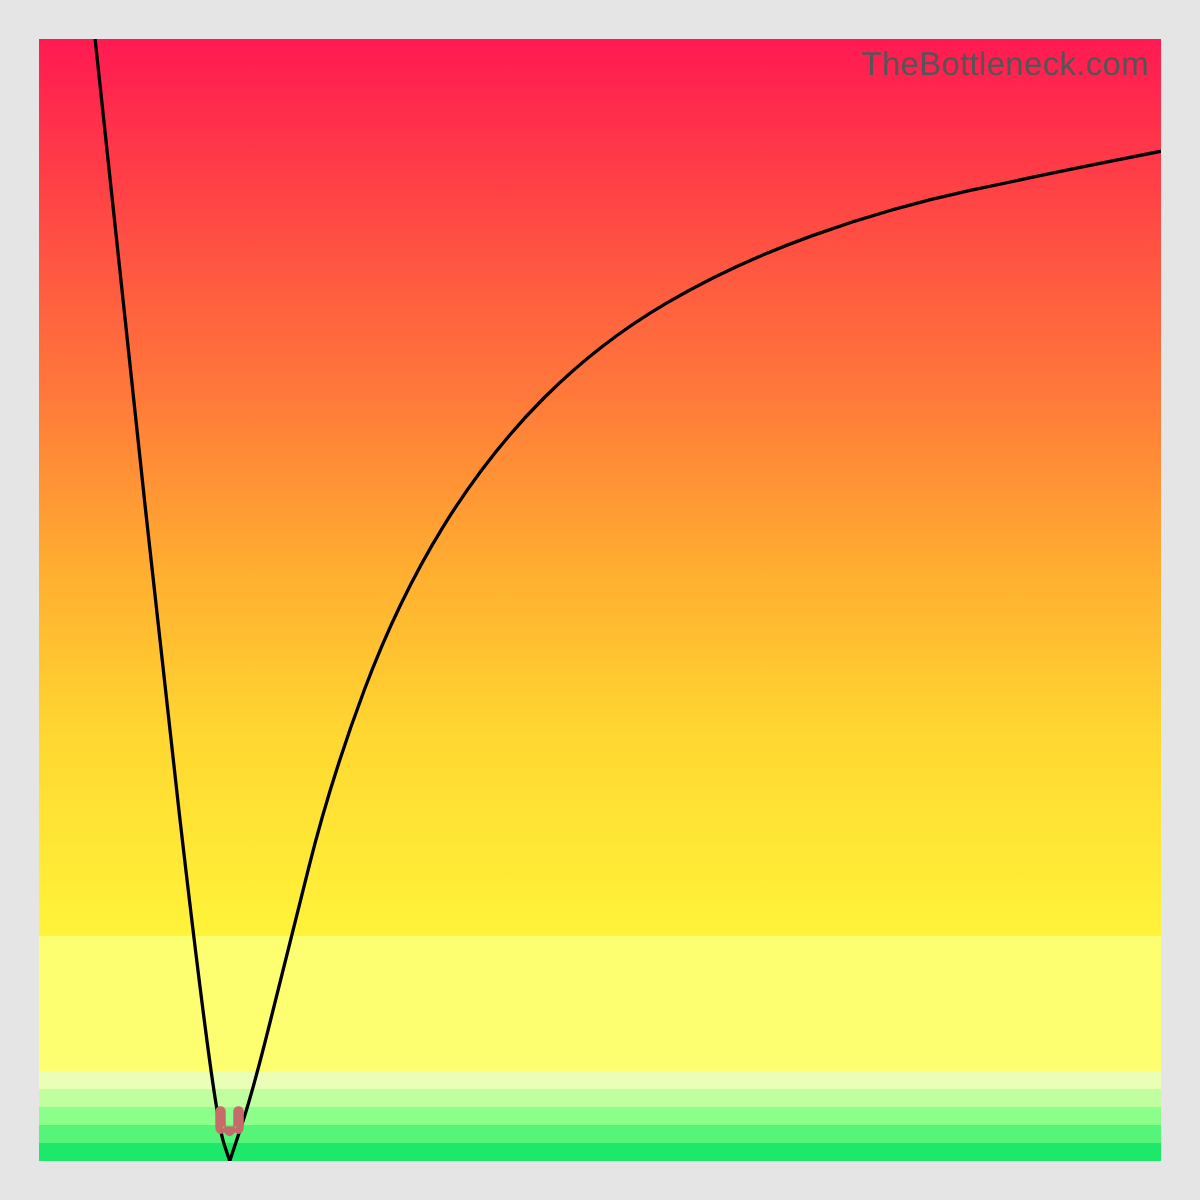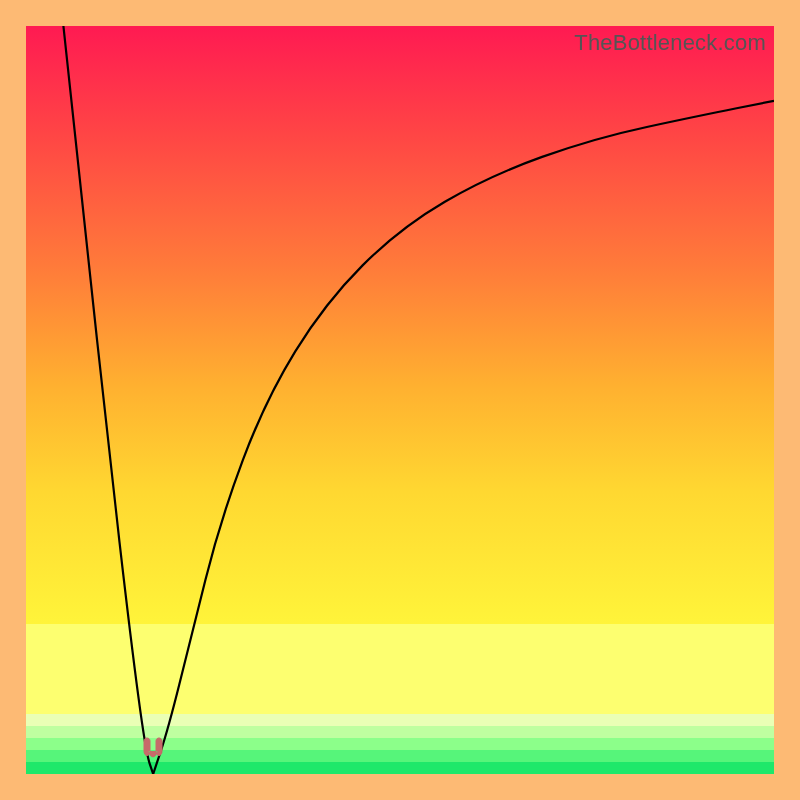--- a/index.html
+++ b/index.html
@@ -6,21 +6,21 @@
     margin: 0;
     padding: 0;
     width: 800px;
     height: 800px;
     overflow: hidden;
     font-family: Arial, Helvetica, sans-serif;
   }
   .outer {
     width: 800px;
     height: 800px;
-    background: #fdba74;
+    background: #e5e5e5;
     position: relative;
   }
   .plot {
     position: absolute;
     left: 26px;
     top: 26px;
     width: 748px;
     height: 748px;
     overflow: hidden;
   }

